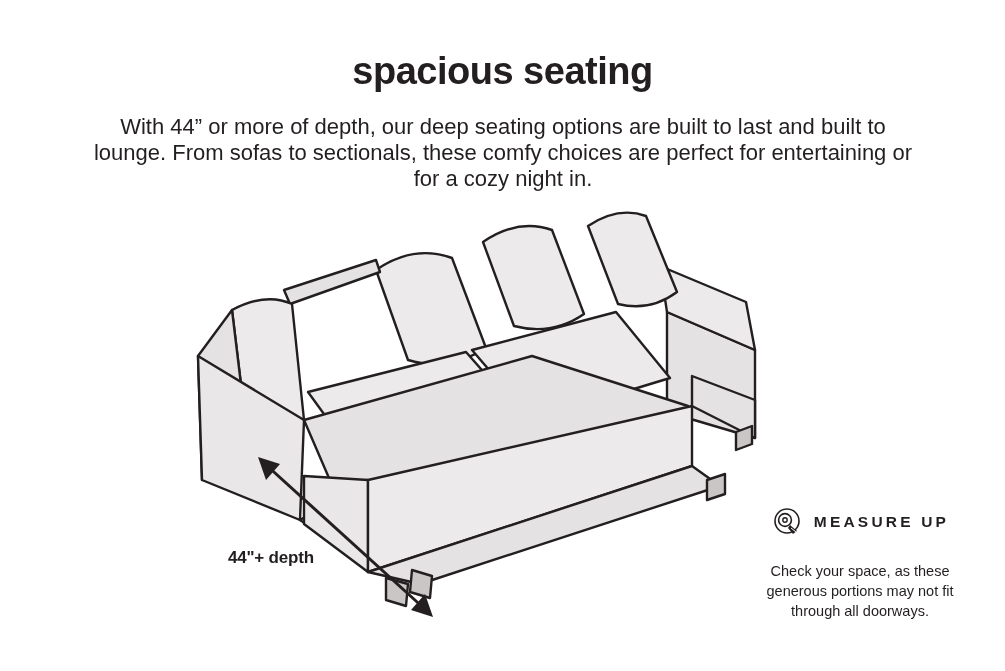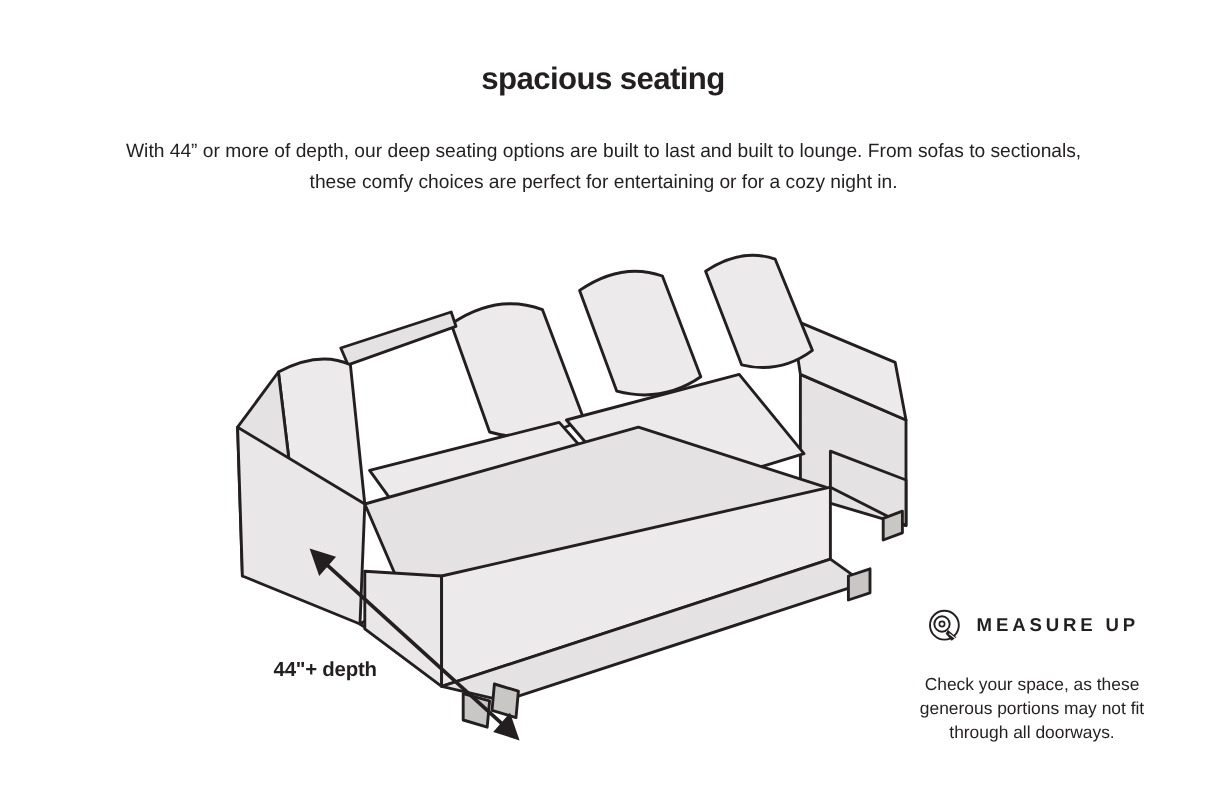--- a/index.html
+++ b/index.html
@@ -18,32 +18,32 @@
   .page {
     position: absolute;
     inset: 0;
   }
   .headline {
     position: absolute;
     top: 50px;
     left: 0;
     width: 1005px;
     text-align: center;
-    font-size: 26px;
+    font-size: 38px;
     font-weight: bold;
     letter-spacing: -0.5px;
     color: #231f20;
   }
   .subcopy {
     position: absolute;
     top: 114px;
     left: 88px;
     width: 830px;
     text-align: center;
-    font-size: 16px;
+    font-size: 22px;
     line-height: 26px;
     color: #231f20;
   }
   .illustration {
     position: absolute;
     top: 180px;
     left: 180px;
     width: 640px;
     height: 450px;
   }

